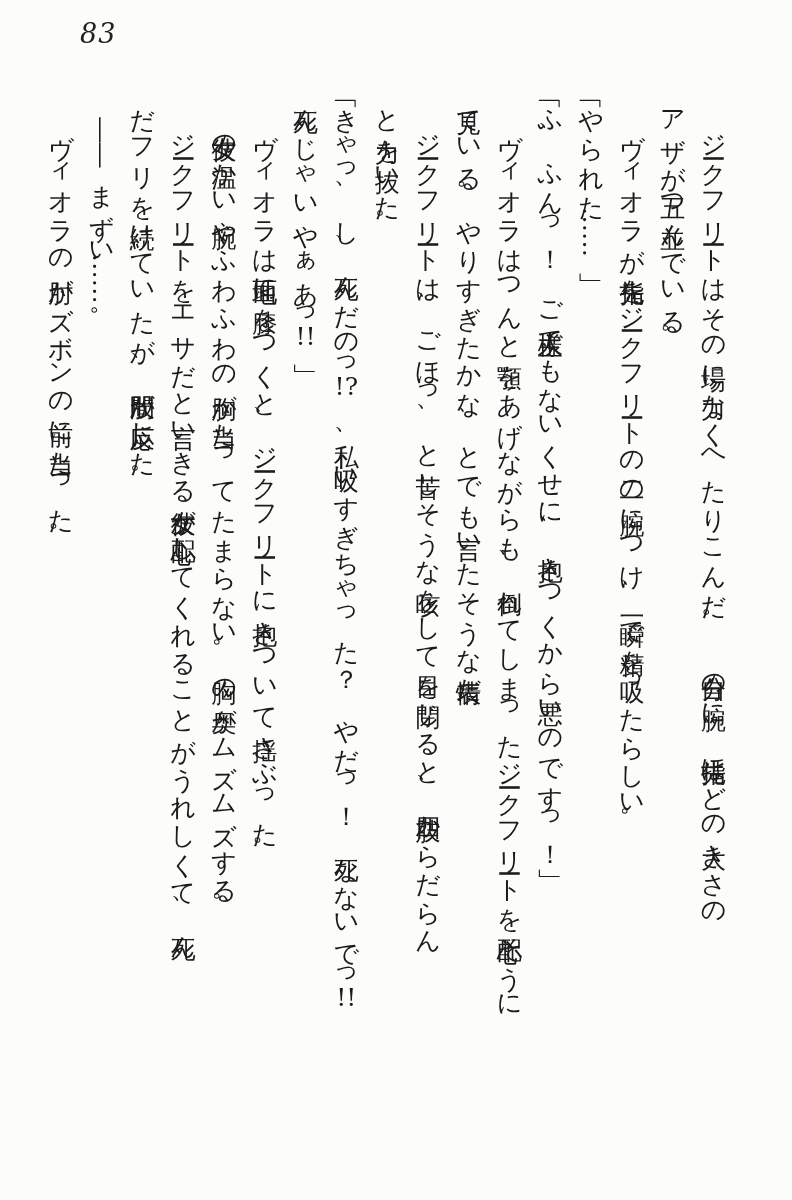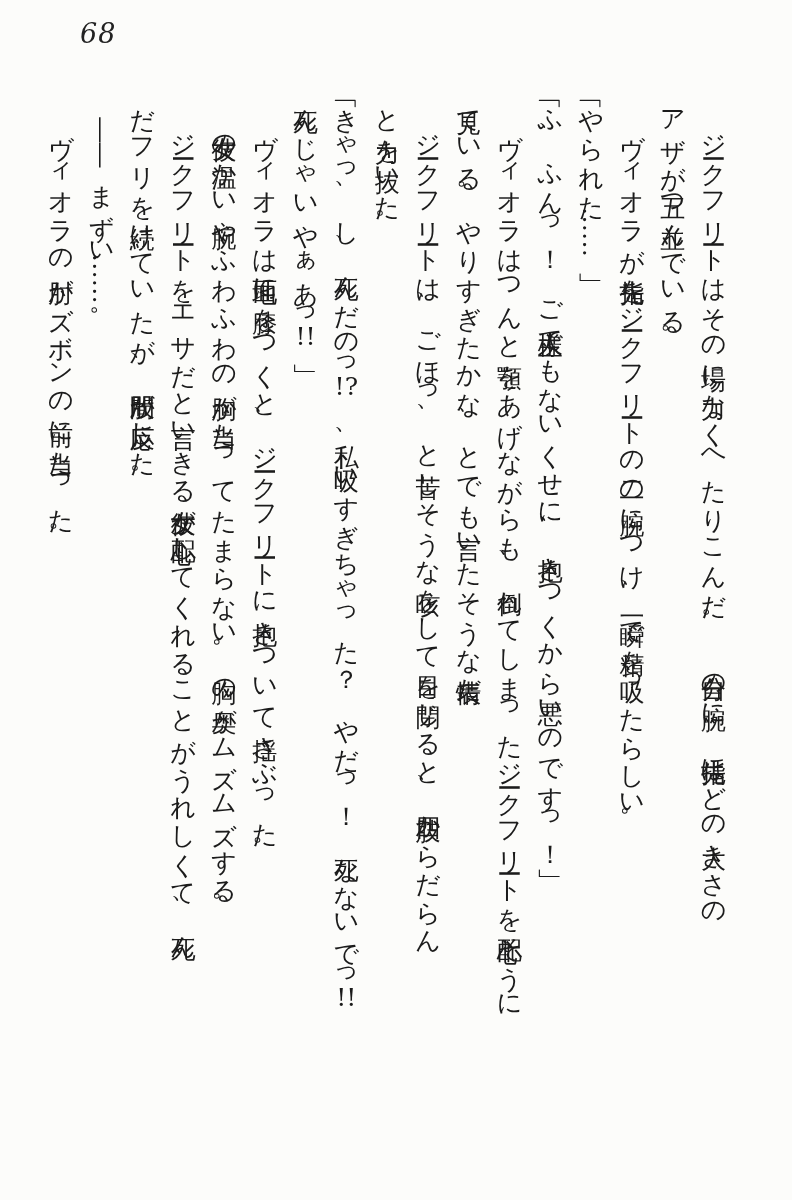--- a/index.html
+++ b/index.html
@@ -42,21 +42,21 @@
   .tcy {
     text-combine-upright: all;
     -webkit-text-combine: horizontal;
     letter-spacing: 0;
   }
 </style>
 </head>
 <body>
 
 <div class="page">
-  <div class="page-number">68</div>
+  <div class="page-number">83</div>
 
   <div class="text-block" id="text-block">
       <div class="text-col">　ジークフリートはその場に力なくへたりこんだ。　自分の腕に、指先ほどの大きさの</div>
       <div class="text-col">アザが五つ並んでいる。</div>
       <div class="text-col">　ヴィオラが指先をジークフリートの二の腕につけ、一瞬で精を吸ったらしい。</div>
       <div class="text-col">「やられた……」</div>
       <div class="text-col">「ふ、ふんっ！　ご主人様でもないくせに、抱きつくから悪いのですっ！」</div>
       <div class="text-col">　ヴィオラはつんと顎をあげながらも、倒れてしまったジークフリートを心配そうに</div>
       <div class="text-col">見ている。やりすぎたかな、とでも言いたそうな表情だ。</div>
       <div class="text-col">　ジークフリートは、ごほっ、と苦しそうな咳をして目を閉じると、四肢からだらん</div>

